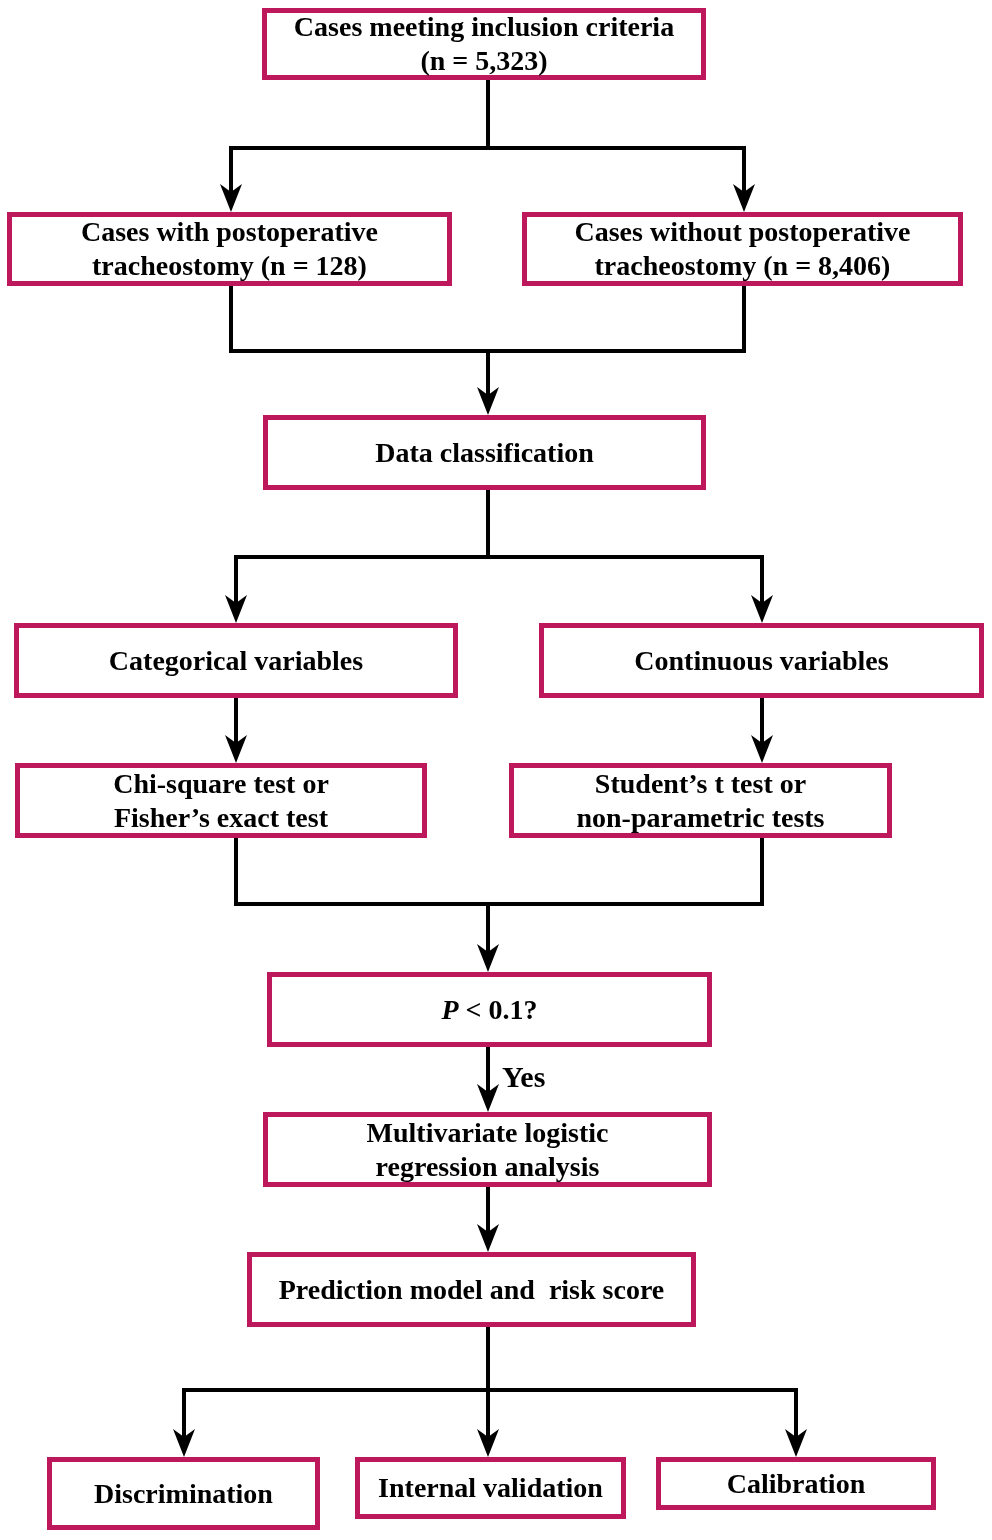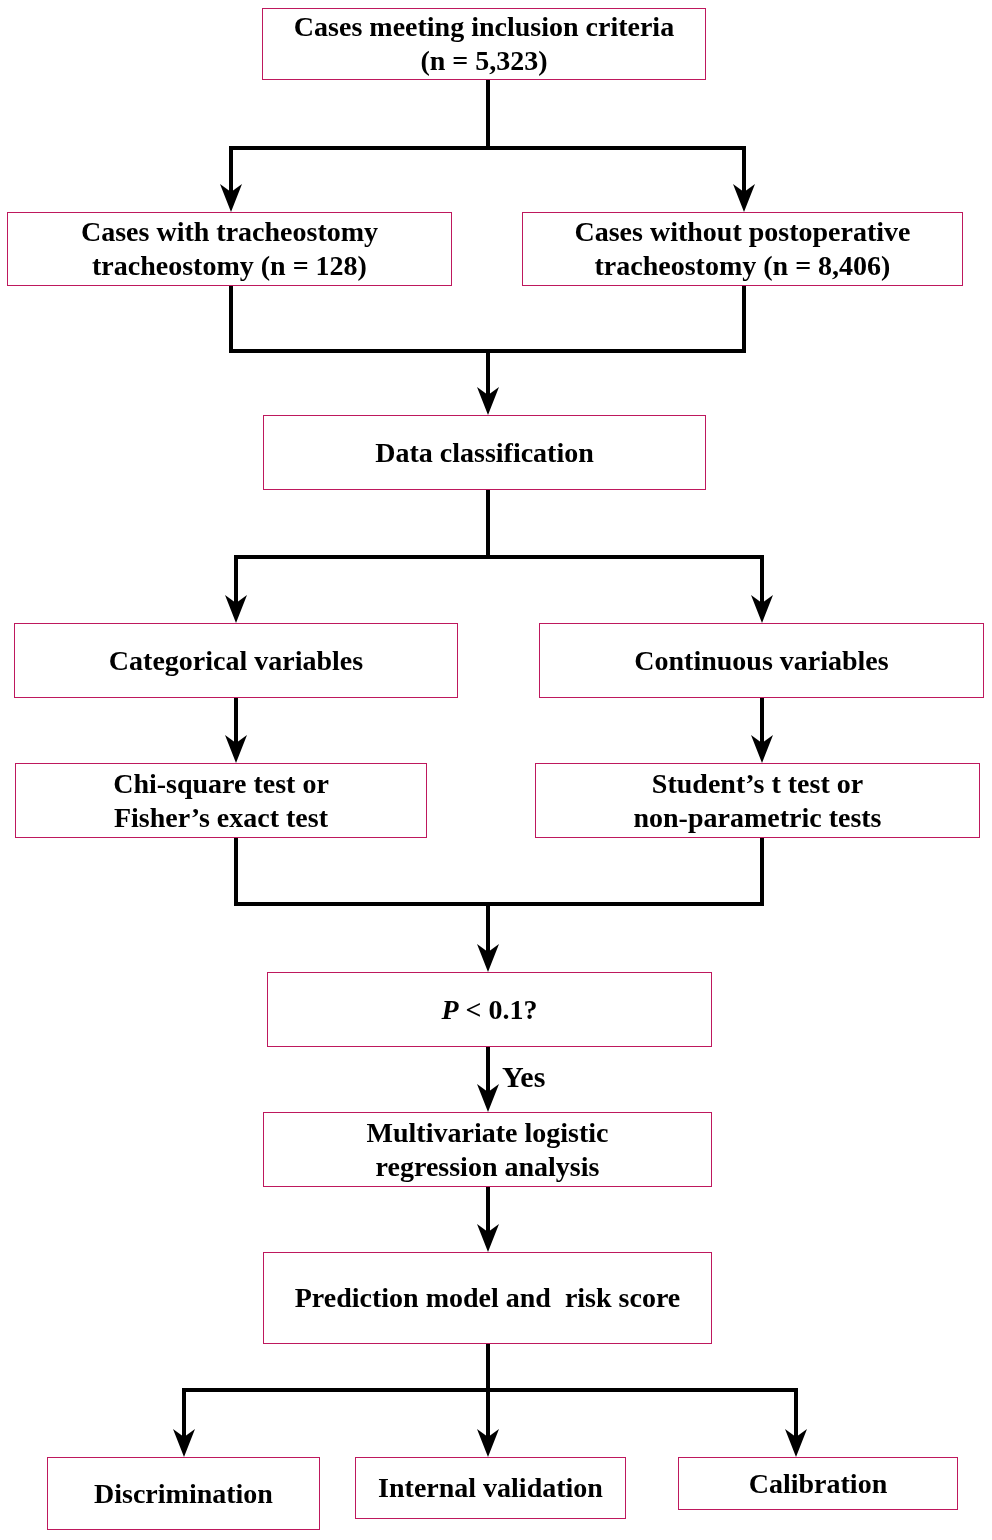--- a/index.html
+++ b/index.html
@@ -26,21 +26,21 @@
     stroke-width: 3.5;
     shape-rendering: crispEdges;
   }
   .connectors path.arrowhead {
     fill: #000000;
     stroke: none;
   }
   .node {
     position: absolute;
     box-sizing: border-box;
-    border: 1px solid #be185d;
+    border: 5px solid #be185d;
     background: #ffffff;
     display: flex;
     flex-direction: column;
     align-items: center;
     justify-content: center;
     text-align: center;
     font-weight: bold;
     font-size: 28px;
     line-height: 34px;
   }
@@ -109,21 +109,21 @@
     <line x1="796" y1="1388" x2="796" y2="1443"></line>
     <path class="arrowhead" d="M796 1457 L785 1429 L796 1437 L807 1429 Z"></path>
   </svg>
 
   <div class="node" style="left:262px;top:8px;width:444px;height:72px">
     <span>Cases meeting inclusion criteria</span>
     <span>(n = 5,323)</span>
   </div>
 
   <div class="node" style="left:7px;top:212px;width:445px;height:74px">
-    <span>Cases with tracheostomy</span>
+    <span>Cases with postoperative</span>
     <span>tracheostomy (n = 128)</span>
   </div>
 
   <div class="node" style="left:522px;top:212px;width:441px;height:74px">
     <span>Cases without postoperative</span>
     <span>tracheostomy (n = 8,406)</span>
   </div>
 
   <div class="node" style="left:263px;top:415px;width:443px;height:75px">
     <span>Data classification</span>
@@ -135,45 +135,45 @@
 
   <div class="node" style="left:14px;top:623px;width:444px;height:75px">
     <span>Categorical variables</span>
   </div>
 
   <div class="node" style="left:15px;top:763px;width:412px;height:75px">
     <span>Chi-square test or</span>
     <span>Fisher’s exact test</span>
   </div>
 
-  <div class="node" style="left:535px;top:763px;width:445px;height:75px">
+  <div class="node" style="left:509px;top:763px;width:383px;height:75px">
     <span>Student’s t test or</span>
     <span>non-parametric tests</span>
   </div>
 
   <div class="node" style="left:267px;top:972px;width:445px;height:75px">
     <span class="prow"><i>P</i><span> &lt; 0.1?</span></span>
   </div>
 
   <div class="node" style="left:263px;top:1112px;width:449px;height:75px">
     <span>Multivariate logistic</span>
     <span>regression analysis</span>
   </div>
 
-  <div class="node" style="left:263px;top:1252px;width:449px;height:92px">
+  <div class="node" style="left:247px;top:1252px;width:449px;height:75px">
     <span>Prediction model and  risk score</span>
   </div>
 
   <div class="node" style="left:47px;top:1457px;width:273px;height:73px">
     <span>Discrimination</span>
   </div>
 
   <div class="node" style="left:355px;top:1457px;width:271px;height:62px">
     <span>Internal validation</span>
   </div>
 
-  <div class="node" style="left:678px;top:1457px;width:280px;height:53px">
+  <div class="node" style="left:656px;top:1457px;width:280px;height:53px">
     <span>Calibration</span>
   </div>
 
   <span class="edge-label" style="left:502px;top:1060px">Yes</span>
 
 </div>
 
 </body></html>

